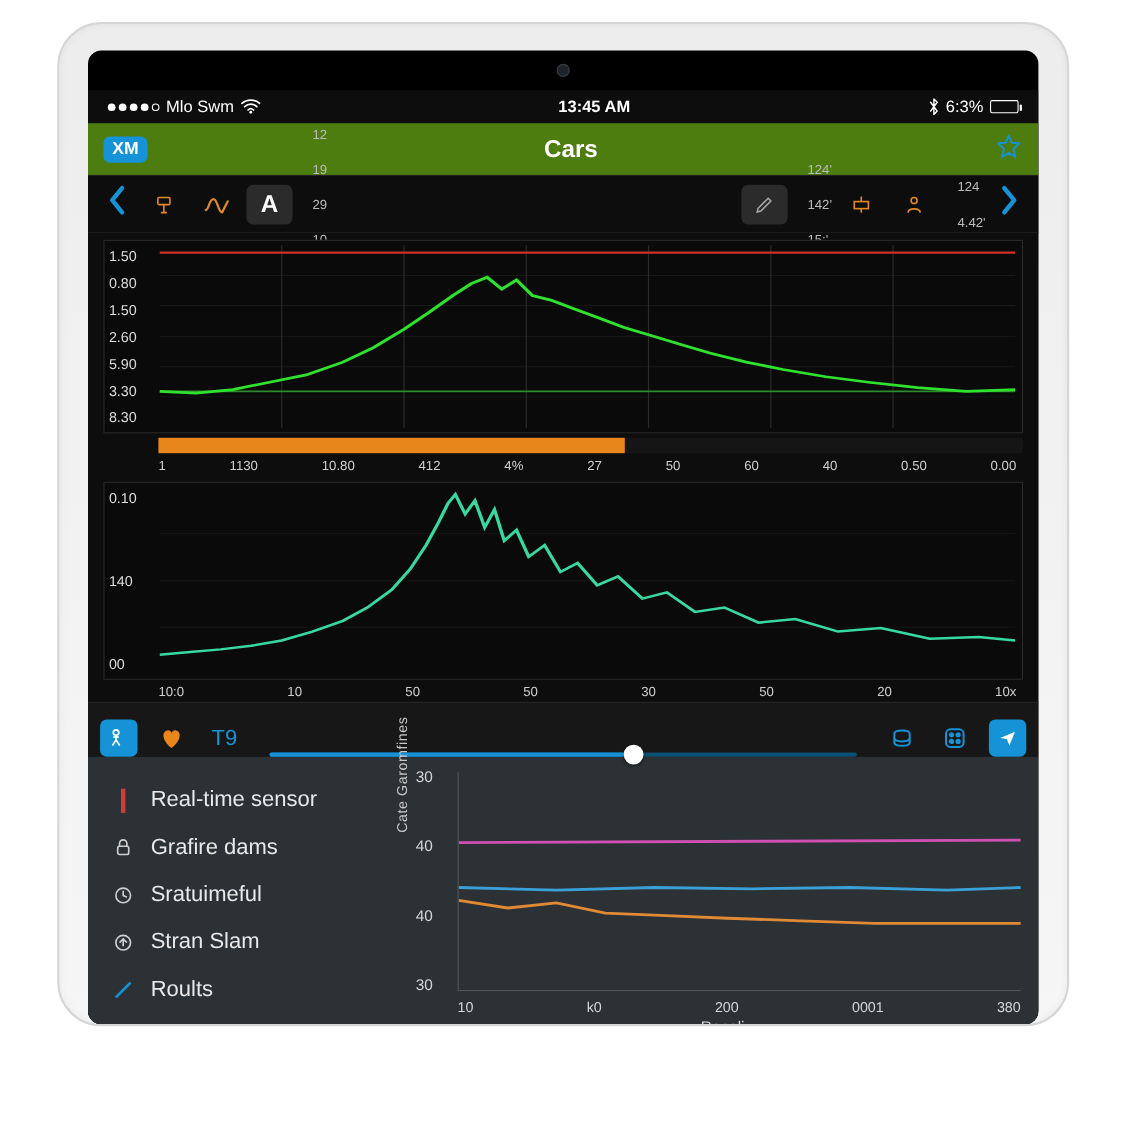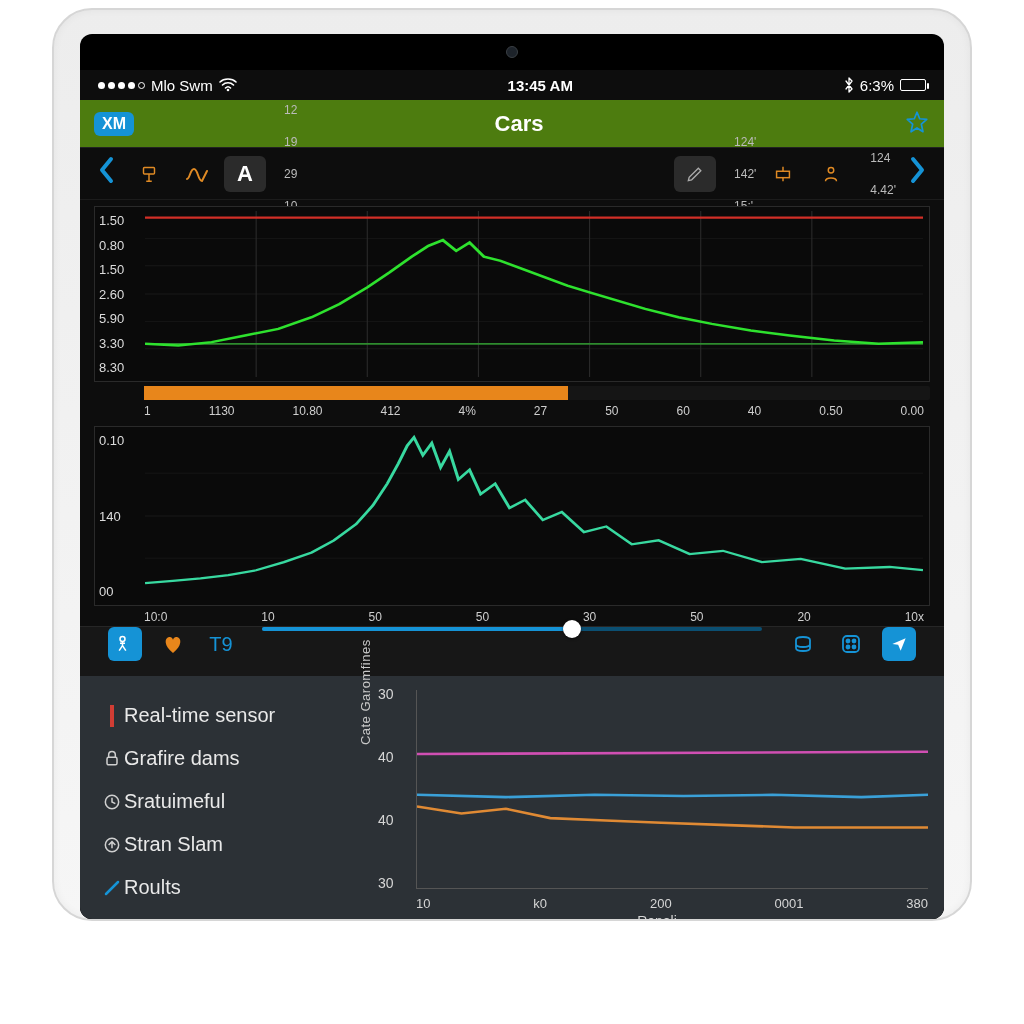--- a/index.html
+++ b/index.html
@@ -3,21 +3,21 @@
 <meta charset="utf-8">
 <style>
 * { margin: 0; padding: 0; box-sizing: border-box; }
 body {
   background: #fff;
   font-family: -apple-system, "Helvetica Neue", Arial, sans-serif;
   width: 1024px; height: 1024px;
   display: flex; align-items: flex-start; justify-content: center;
 }
 .device {
-  width: 920px; margin-top: 8px;
+  width: 920px; margin-top: 20px;
   border-radius: 40px;
   background: linear-gradient(#ededed,#f6f6f6);
   border: 2px solid #d6d6d6;
   padding: 24px 26px 0 26px;
   box-shadow: inset 0 0 8px rgba(0,0,0,.05);
 }
 .bezel {
   background: #000;
   border-radius: 12px;
   padding: 0;
@@ -90,43 +90,43 @@
 }
 .progress-bar .fill { position:absolute; left:0; top:0; bottom:0; width:54%; background:#e8861b; }
 
 .xaxis {
   display:flex; justify-content:space-between; padding:4px 20px 2px 64px;
   font-size:12px; color:#cfcfcf;
 }
 
 
 .ctrl-strip {
-  height:50px; background:#171717; display:flex; align-items:flex-start; gap:14px;
-  padding:0 28px; border-top:1px solid #262626;
+  height:50px; background:#171717; display:flex; align-items:flex-end; gap:14px;
+  padding:0 11px; border-top:1px solid #262626;
 }
 .ctrl-icon {
   width:34px; height:34px; border-radius:6px; display:flex; align-items:center; justify-content:center;
 }
 .ctrl-icon.blue-box { background:#1593d6; color:#fff; }
 .ctrl-icon.text { color:#1593d6; font-size:20px; }
 .slider {
   flex:1; height:4px; background:#0b4f72; border-radius:2px; position:relative;
   margin:0 10px;
 }
 .slider .track-fill { position:absolute; left:0; top:0; bottom:0; width:62%; background:#1593d6; border-radius:2px;}
 .slider .thumb { position:absolute; left:62%; top:50%; width:18px; height:18px; background:#fff; border-radius:50%; transform:translate(-50%,-50%); box-shadow:0 1px 3px rgba(0,0,0,.6);}
 
 
 .bottom {
   display:flex; background:#2c3136; min-height:230px;
 }
 .legend {
   width:290px; padding:18px 10px 10px 20px; color:#e9e9e9; font-size:20px;
 }
-.legend .item { display:flex; align-items:center; gap:0; padding:10px 0; }
+.legend .item { display:flex; align-items:center; gap:13px; padding:10px 0; }
 .legend .item .glyph { width:24px; display:flex; justify-content:center; color:#c9c9c9;}
 .legend .item.red-bar .glyph span { display:inline-block; width:4px; height:22px; background:#d13d34; }
 .mini-chart {
   flex:1; position:relative; padding:10px 18px 6px 6px;
 }
 .mini-chart .yaxis2 {
   position:absolute; left:8px; top:10px; bottom:28px; width:34px;
   display:flex; flex-direction:column; justify-content:space-between;
   font-size:14px; color:#d6d6d6;
 }

